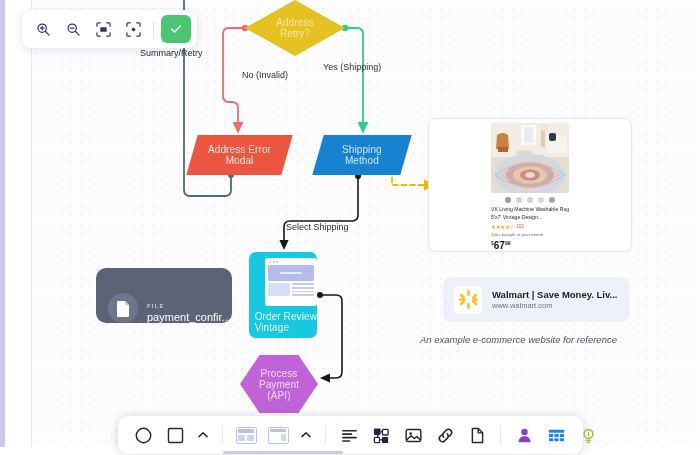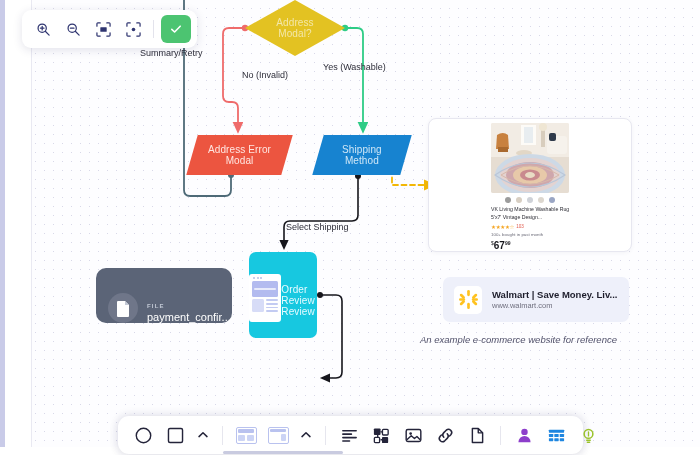--- a/index.html
+++ b/index.html
@@ -62,21 +62,21 @@
     left:240px;top:355px;width:78px;height:58px;
     background:#c163d8;
     clip-path:polygon(25% 0%,75% 0%,100% 50%,75% 100%,25% 100%,0% 50%);
   }
   #hex-pay .nlabel{color:#f4dcfb;}
 
   
   #order-node{
     position:absolute;left:249px;top:252px;width:68px;height:86px;
     background:#17c8e0;border-radius:7px;
-    display:flex;flex-direction:row;align-items:center;
+    display:flex;flex-direction:column;align-items:flex-end;
     padding-top:6px;box-sizing:border-box;
   }
   #order-thumb{width:52px;height:48px;background:#fff;border-radius:3px;padding:3px;box-sizing:border-box;}
   .th-dots{display:flex;gap:1.5px;margin:0 0 2px 1px;}
   .th-dot{width:2px;height:2px;border-radius:50%;background:#b9bee4;}
   .th-hero{height:16px;background:#b3bbef;border-radius:1.5px;margin-bottom:2px;display:flex;align-items:center;justify-content:center;}
   .th-hero i{display:block;width:22px;height:2px;background:#e8ebfb;border-radius:1px;}
   .th-row{display:flex;gap:2px;}
   .th-box{height:13px;border-radius:1.5px;background:#d7dcf7;flex:1;}
   .th-box.lines{background:transparent;display:flex;flex-direction:column;gap:2px;justify-content:flex-start;}
@@ -191,21 +191,21 @@
     <path d="M320,295 L336,295 Q342,295 342,301 L342,372 Q342,378 336,378 L325,378" fill="none" stroke="#16161c" stroke-width="1.6" stroke-linecap="round" marker-end="url(#ar-dark)"></path>
     <circle cx="320" cy="295" r="3" fill="#16161c"></circle>
 
     <path d="M378,149 L392,149 L392,185 L430,185" fill="none" stroke="#f2b705" stroke-width="1.8" stroke-dasharray="5,3.5" stroke-linecap="round" marker-end="url(#ar-amber)"></path>
     <circle cx="378" cy="149" r="3.2" fill="#f2b705"></circle>
   </svg>
 
   <div class="node" id="diamond-addr">
     <div class="nlabel">
       <span>Address</span><br>
-      <span>Modal?</span>
+      <span>Retry?</span>
     </div>
   </div>
 
   <div class="node" id="para-err">
     <div class="nlabel">
       <span>Address Error</span><br>
       <span>Modal</span>
     </div>
   </div>
 
@@ -231,28 +231,35 @@
         <div class="th-box lines">
             <u></u>
             <u></u>
             <u></u>
             <u></u>
           </div>
       </div>
     </div>
     <div class="nlabel">
       <span>Order Review</span><br>
-      <span>Review</span>
-    </div>
-  </div>
-
+      <span>Vintage</span>
+    </div>
+  </div>
+
+  <div class="node" id="hex-pay">
+    <div class="nlabel">
+      <span>Process</span><br>
+      <span>Payment</span><br>
+      <span>(API)</span>
+    </div>
+  </div>
 
   <div class="elabel" id="lbl-correct">Summary/Retry</div>
   <div class="elabel" id="lbl-no">No (Invalid)</div>
-  <div class="elabel" id="lbl-yes">Yes (Washable)</div>
+  <div class="elabel" id="lbl-yes">Yes (Shipping)</div>
   <div class="elabel" id="lbl-select">Select Shipping</div>
 
   <div id="file-card">
     <div id="file-icon-wrap">
       <svg width="15" height="17" viewBox="0 0 15 17">
         <path d="M2,1 h7 l4,4 v11 a1,1 0 0 1 -1,1 h-10 a1,1 0 0 1 -1,-1 v-14 a1,1 0 0 1 1,-1 z" fill="#ffffff"></path>
         <path d="M9,1 l4,4 h-4 z" fill="#c3c9d6"></path>
       </svg>
     </div>
     <div>

